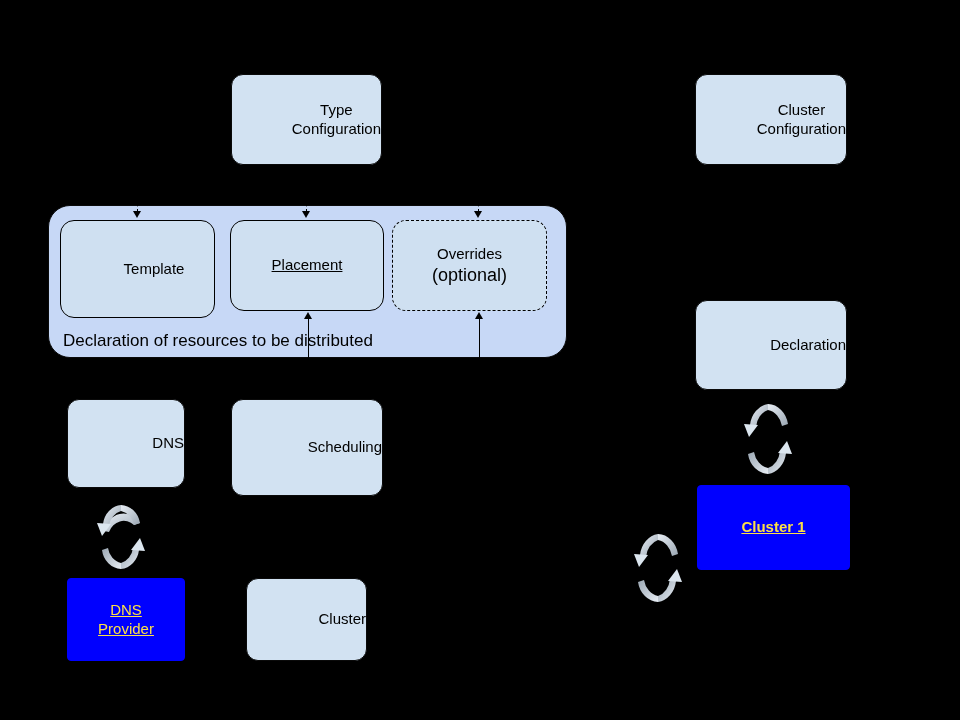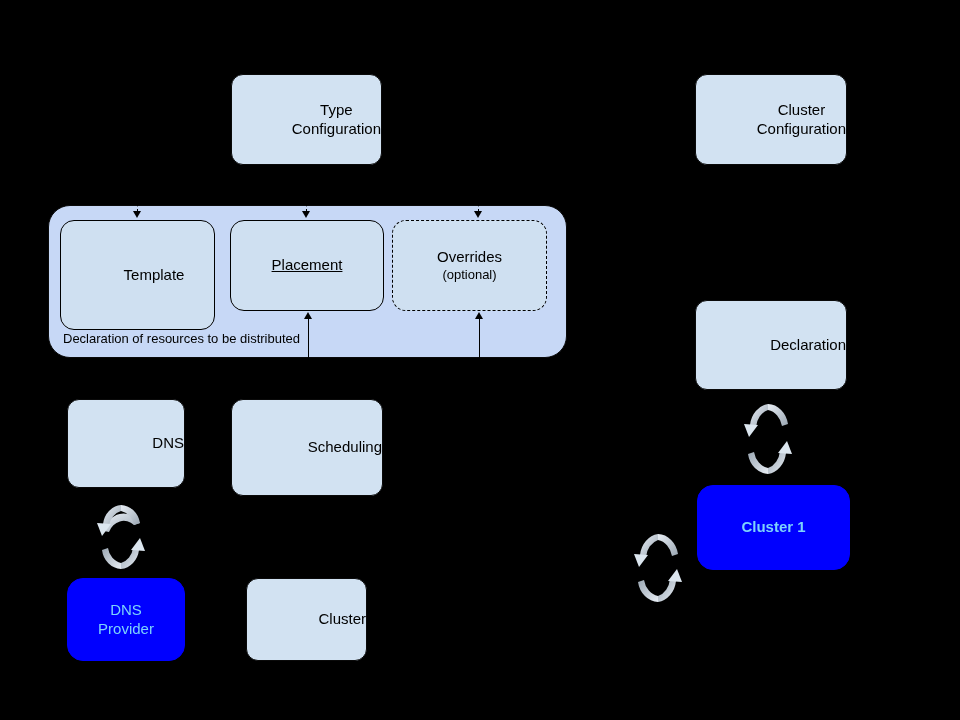--- a/index.html
+++ b/index.html
@@ -53,37 +53,38 @@
   .node.dashdot {
     background: #cfe0f1;
     border: 1px dashed #000000;
     border-radius: 14px;
   }
 
   
   .node.blue {
     background: #0000ff;
     border: 1px solid #0000ff;
-    color: #7dd3fc;
-    border-radius: 16px;
+    color: #fde047;
+    border-radius: 4px;
+    text-decoration: underline;
   }
   .node.blue.bold { font-weight: bold; }
 
   
   .group-container {
     position: absolute;
     box-sizing: border-box;
     background: #c7d8f6;
     border: 1px solid #0a0a0a;
     border-radius: 22px;
     z-index: 2;
   }
   .group-caption {
     position: absolute;
-    font-size: 13px;
+    font-size: 17px;
     color: #000000;
     white-space: nowrap;
     z-index: 6;
     padding-left: 6px;
   }
 
   
   .vline {
     position: absolute;
     width: 0;
@@ -110,21 +111,21 @@
     z-index: 4;
   }
 
   
   .sync-icon {
     position: absolute;
     z-index: 6;
   }
   .sync-icon svg { display: block; }
 
-  .sub { font-size: 13px; }
+  .sub { font-size: 18px; }
   .ital { font-style: italic; }
 </style>
 </head>
 <body>
 
 <div id="canvas">
 
   <div class="node light" style="left:231px; top:74px; width:151px; height:91px;">
     <span>
       <span class="lbl">Type</span>
@@ -136,21 +137,21 @@
     <span>
       <span class="lbl">Cluster</span>
       <span class="lbl">Configuration</span>
     </span>
   </div>
 
   <div class="group-container" style="left:48px; top:205px; width:519px; height:153px;"></div>
 
   <div class="group-caption" style="left:57px; top:331px;">Declaration of resources to be distributed</div>
 
-  <div class="node inner" style="left:60px; top:220px; width:155px; height:110px;padding-left:33px;">
+  <div class="node inner" style="left:60px; top:220px; width:155px; height:98px;padding-left:33px;">
     <span class="lbl">Template</span>
   </div>
 
   <div class="node inner" style="left:230px; top:220px; width:154px; height:91px;text-decoration:underline;">
     <span class="lbl">Placement</span>
   </div>
 
   <div class="node dashdot" style="left:392px; top:220px; width:155px; height:91px;">
     <span>
       <span class="lbl">Overrides</span>

